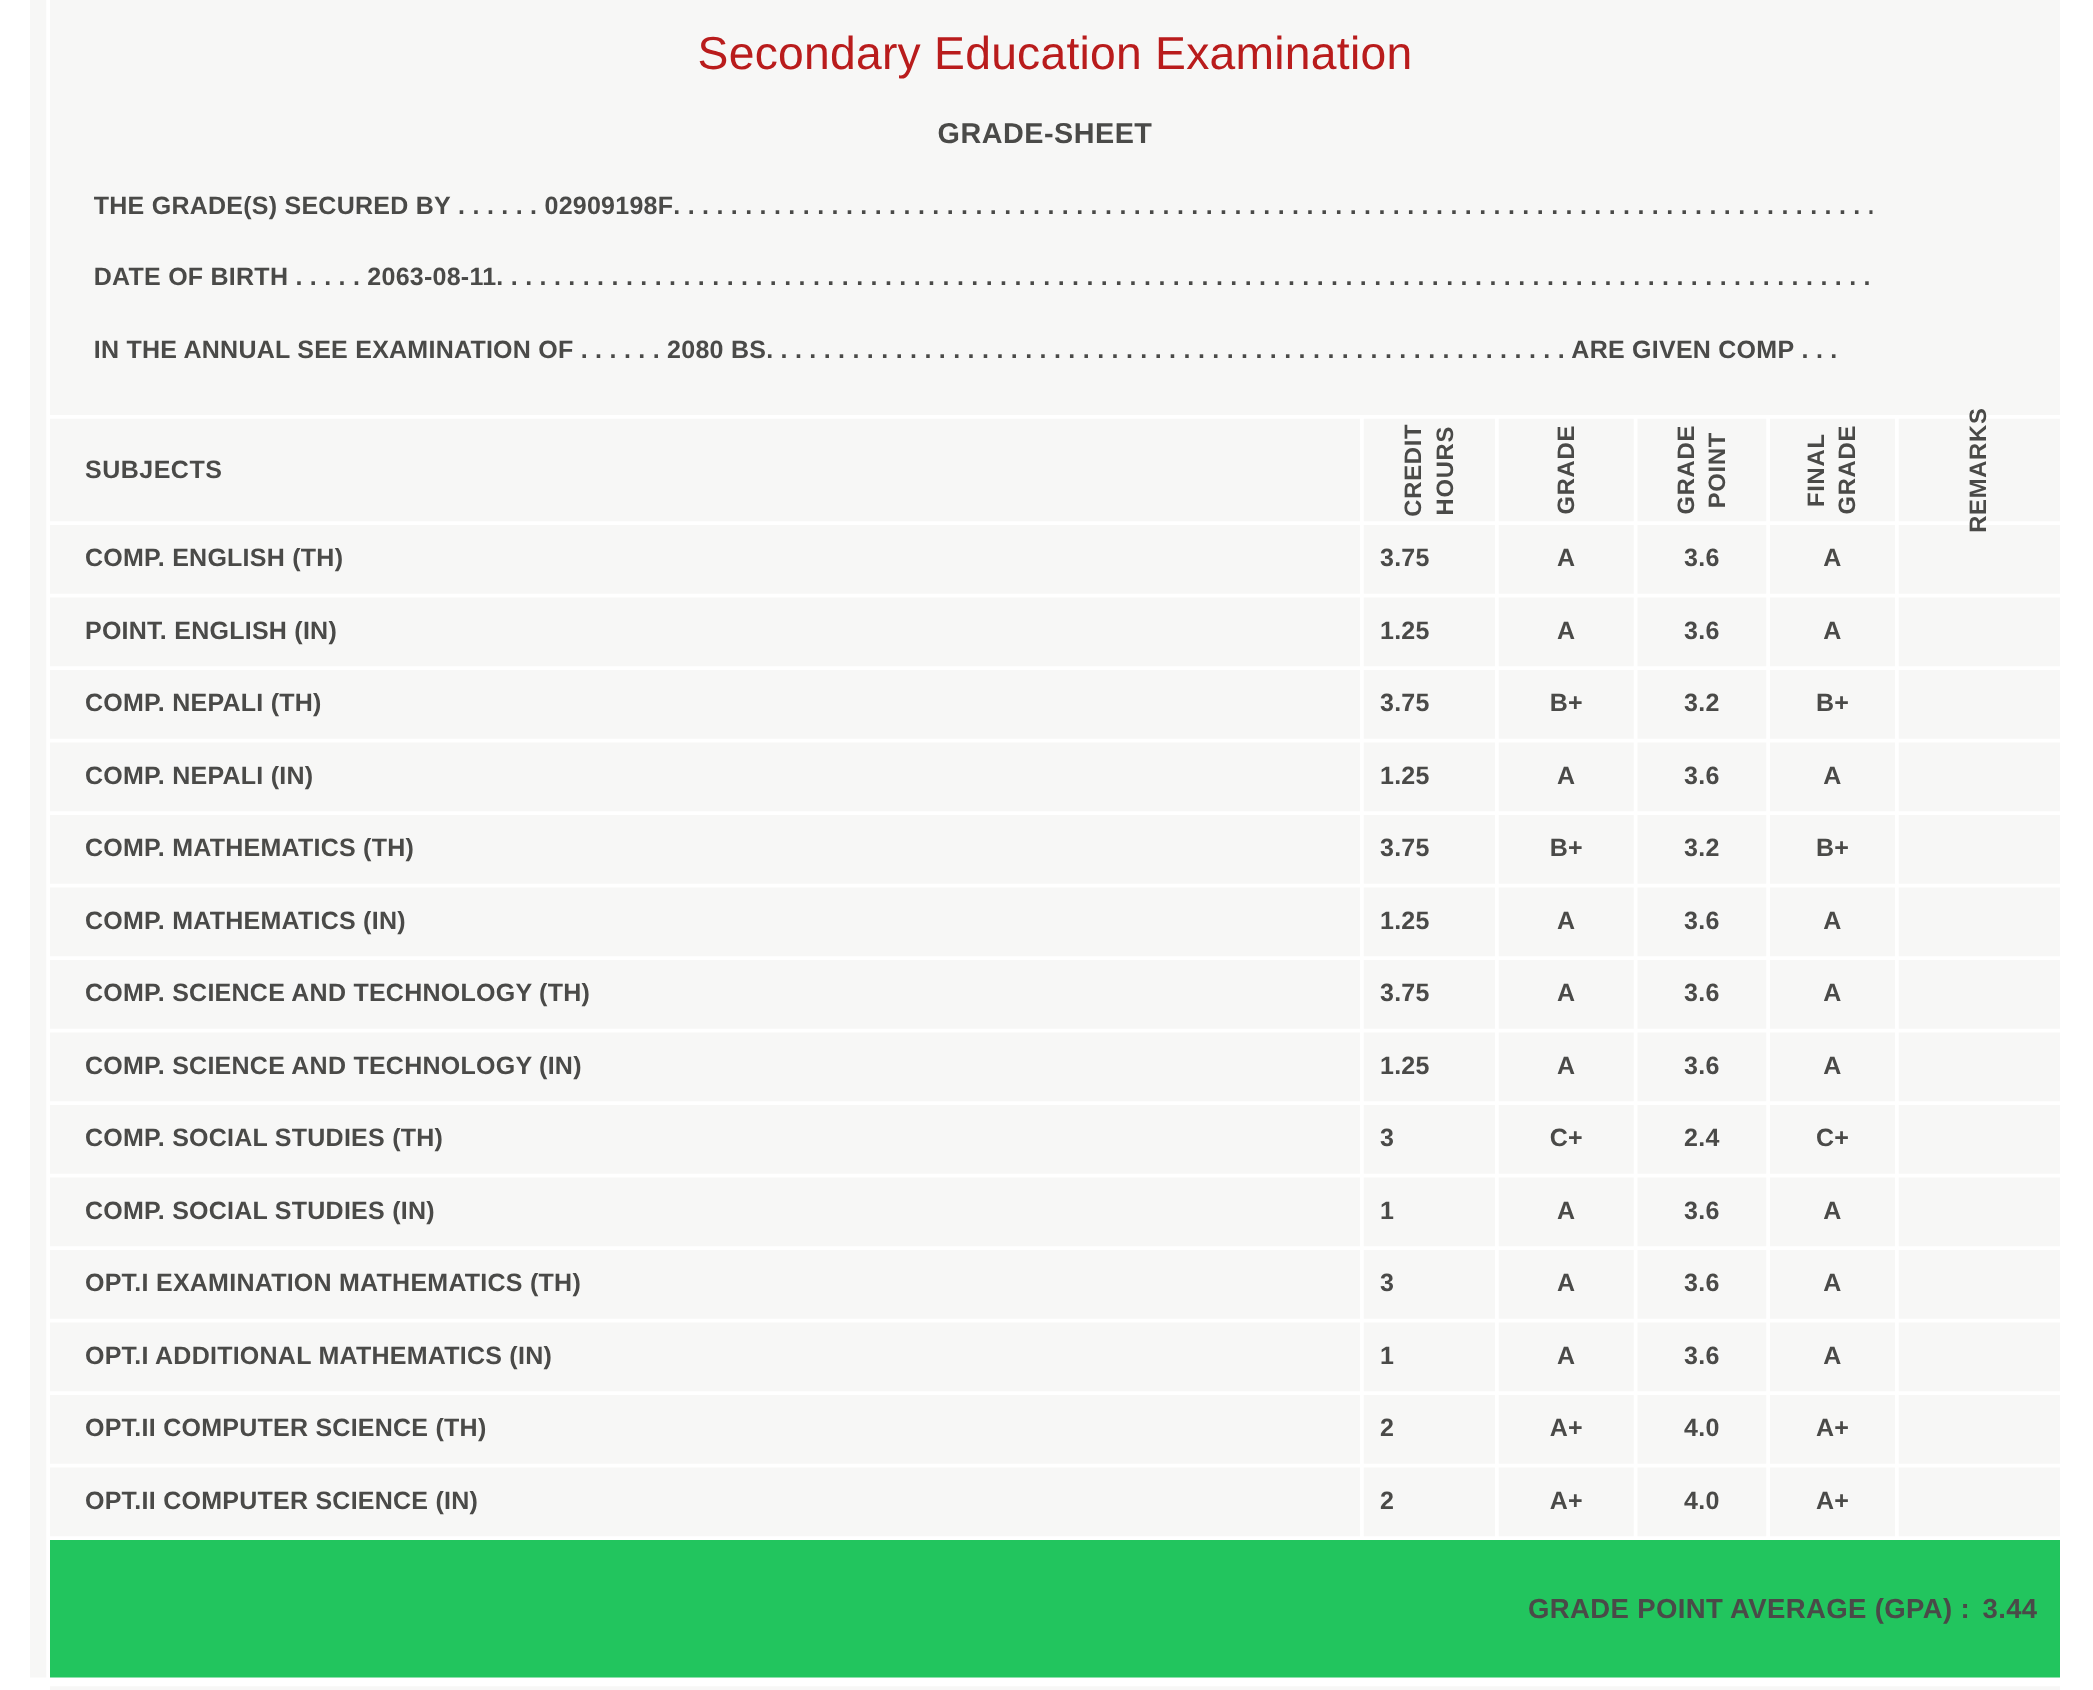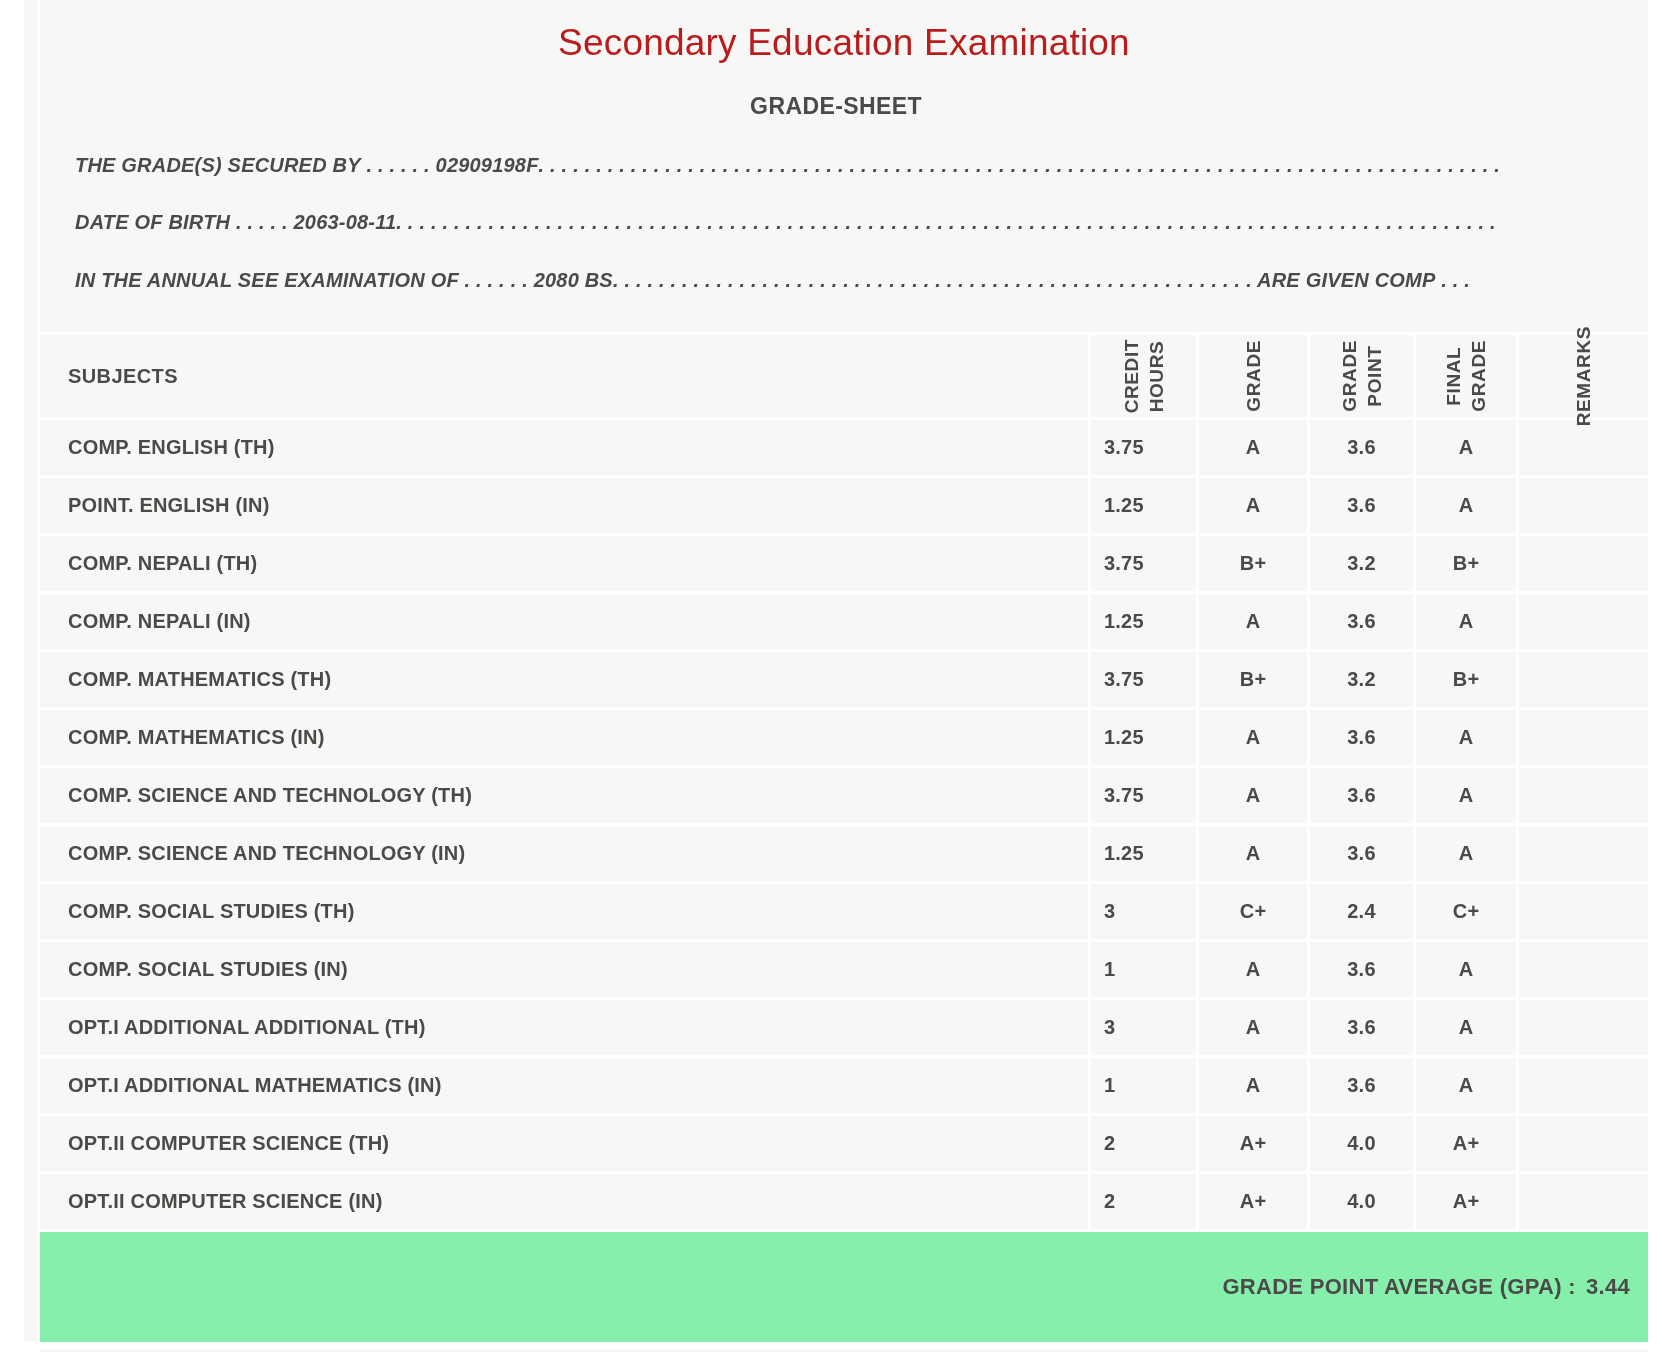--- a/index.html
+++ b/index.html
@@ -26,21 +26,21 @@
     position:absolute;top:92px;left:0;right:16px;text-align:center;
     font-size:23px;line-height:28px;font-weight:700;letter-spacing:0.4px;
   }
   .info-line{
     position:absolute;left:0;right:0;
     display:flex;align-items:baseline;
     padding-left:35px;padding-right:150px;
     font-size:20px;font-weight:700;line-height:32px;
     white-space:pre;overflow:hidden;letter-spacing:0.2px;
   }
-  .info-line>span{flex:0 0 auto;font-style:italic;}
+  .info-line>span{flex:0 0 auto;}
   .info-line .dots-fill{flex:1 1 auto;overflow:hidden;min-width:0;}
   #info-grades{top:149px;}
   #info-dob{top:206px;}
   #info-exam{top:264px;padding-right:178px;}
 
   .sheet-table{
     position:absolute;left:0;top:332px;width:1608px;height:1010px;
     background:#ffffff;
     padding:3px 0 0 0;box-sizing:border-box;
     display:grid;
@@ -62,21 +62,21 @@
     line-height:25px;text-align:center;
   }
   .vlabel span{display:block;}
   .td{
     height:55px;display:flex;align-items:center;justify-content:center;
     font-size:20px;font-weight:700;letter-spacing:0.2px;
   }
   .td-subject{justify-content:flex-start;padding-left:28px;}
   .td-credit{justify-content:flex-start;padding-left:13px;}
   .gpa-row{
-    grid-column:1 / -1;height:110px;background:#86efac;
+    grid-column:1 / -1;height:110px;background:#22c55e;
     display:flex;align-items:center;justify-content:flex-end;
     padding-right:18px;font-size:22px;font-weight:700;
     white-space:pre;letter-spacing:0.3px;
   }
   .gpa-row .gpa-value{margin-left:10px;}
   .next-section-edge{
     position:absolute;left:40px;top:1349px;width:1608px;height:3px;
     background:#f7f7f6;
   }
 </style>
@@ -219,21 +219,21 @@
   <div style="display:contents">
     <div class="td td-subject">COMP. SOCIAL STUDIES (IN)</div>
     <div class="td td-credit">1</div>
     <div class="td">A</div>
     <div class="td">3.6</div>
     <div class="td">A</div>
     <div class="td"></div>
   </div>
 
   <div style="display:contents">
-    <div class="td td-subject">OPT.I ADDITIONAL ADDITIONAL (TH)</div>
+    <div class="td td-subject">OPT.I EXAMINATION MATHEMATICS (TH)</div>
     <div class="td td-credit">3</div>
     <div class="td">A</div>
     <div class="td">3.6</div>
     <div class="td">A</div>
     <div class="td"></div>
   </div>
 
   <div style="display:contents">
     <div class="td td-subject">OPT.I ADDITIONAL MATHEMATICS (IN)</div>
     <div class="td td-credit">1</div>

